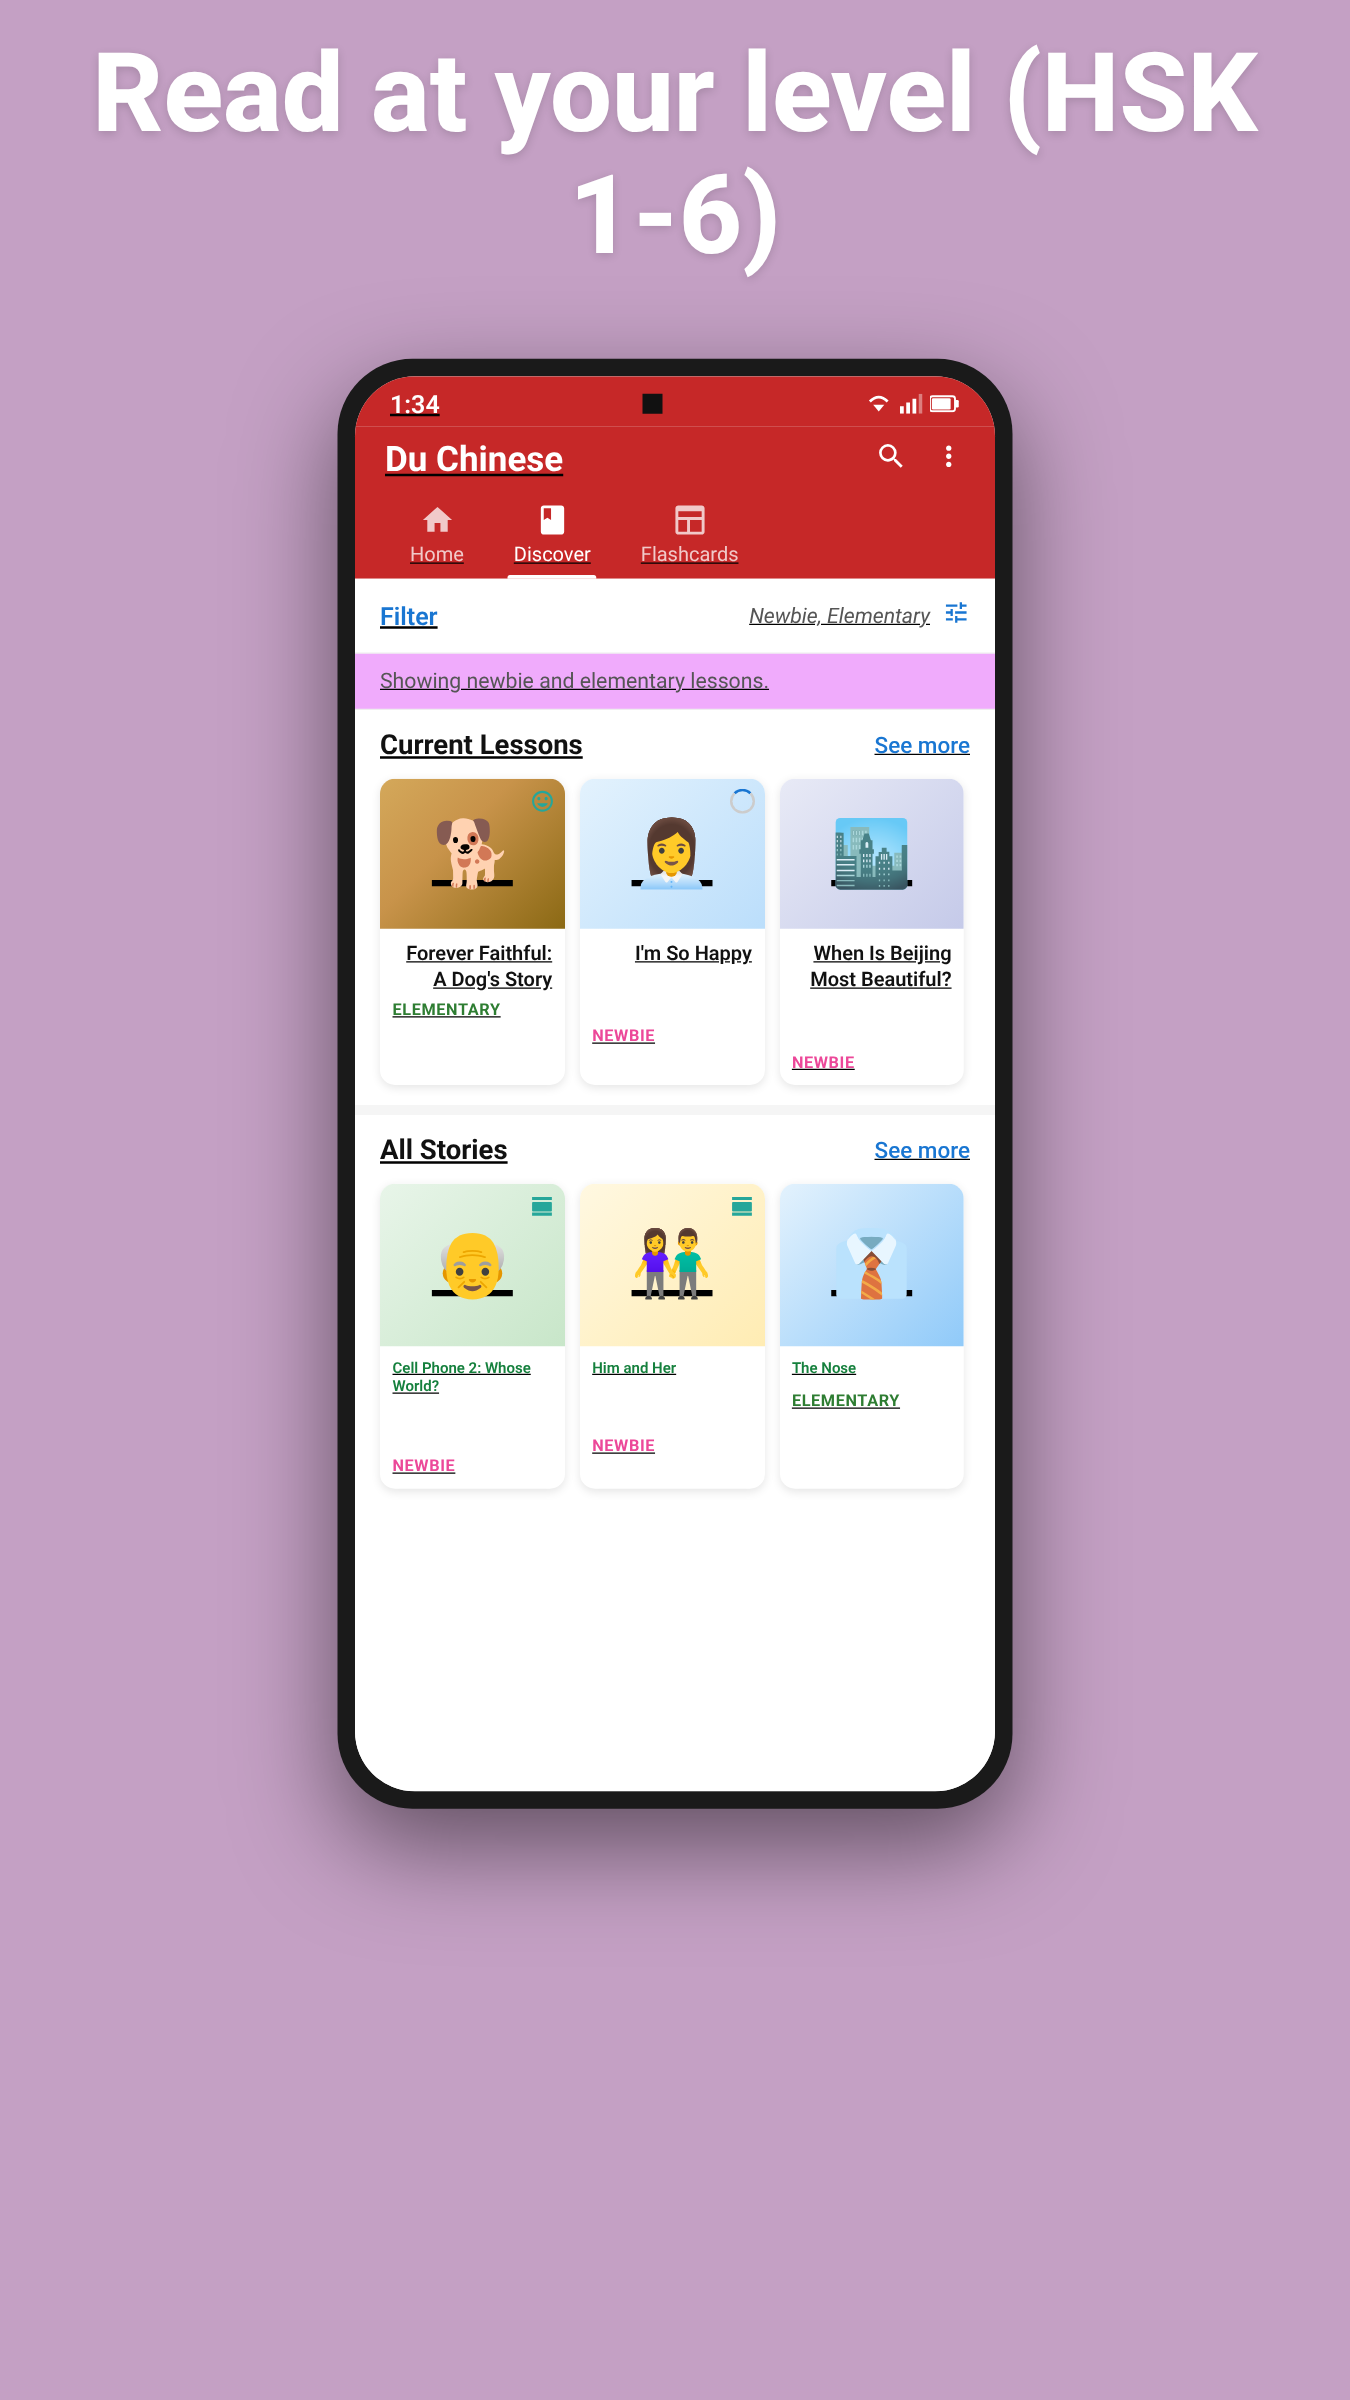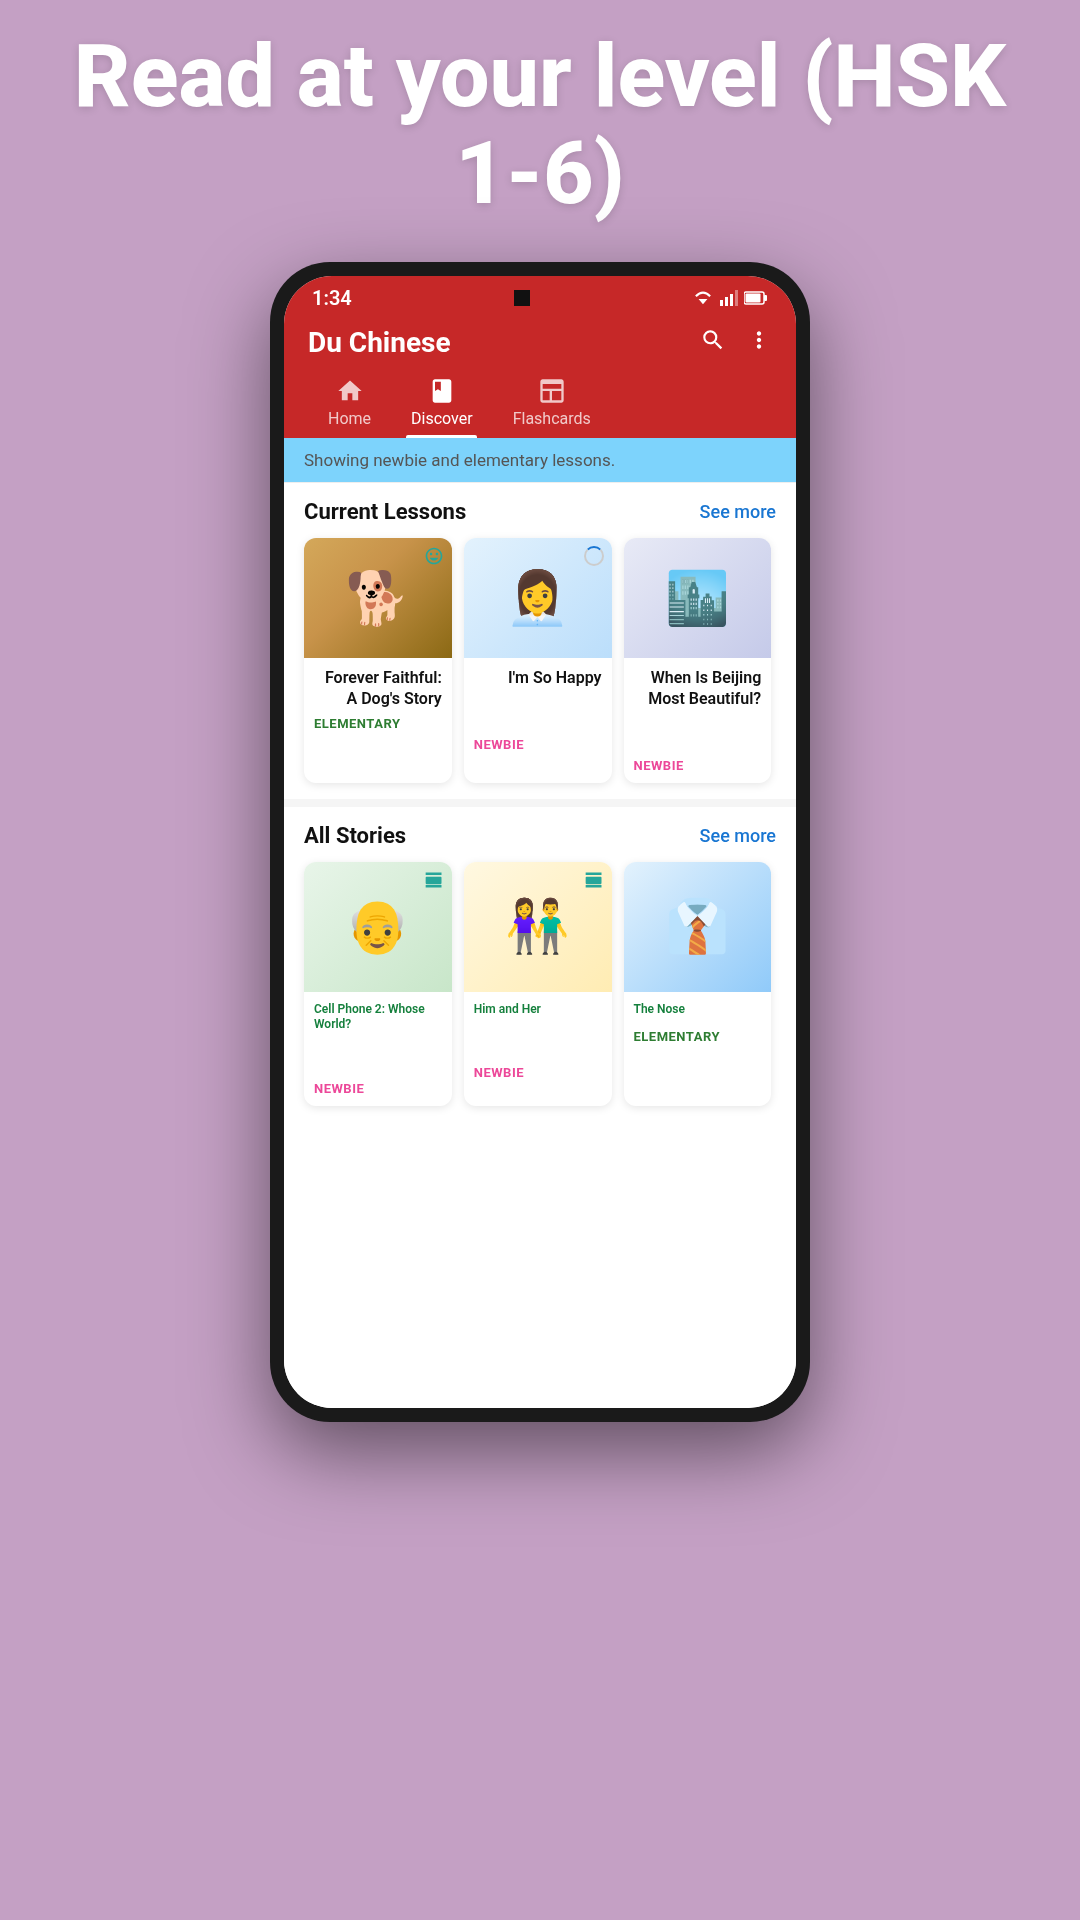--- a/index.html
+++ b/index.html
@@ -30,25 +30,26 @@
       color: white;
       font-size: 88px;
       font-weight: 800;
       line-height: 1.1;
       text-shadow: 0 2px 8px rgba(0,0,0,0.15);
       padding: 0 60px;
     }
 
     .phone-wrapper {
       position: absolute;
-      top: 262px;
+      top: 287px;
       left: 50%;
       transform: translateX(-50%);
       width: 540px;
       height: 1071px;
+      text-decoration: underline;
     }
 
     
     .phone-shell {
       width: 540px;
       height: 1160px;
       background: #1a1a1a;
       border-radius: 60px;
       padding: 14px;
       box-shadow: 0 30px 80px rgba(0,0,0,0.5);
@@ -200,21 +201,21 @@
     }
 
     .filter-icon {
       color: #1976d2;
       font-size: 20px;
     }
 
     
     .info-banner {
       padding: 12px 20px;
-      background: #7dd3fc;
+      background: #f0abfc;
       border-bottom: 1px solid #eee;
     }
 
     .info-text {
       color: #555;
       font-size: 17px;
     }
 
     
     .section {
@@ -457,20 +458,31 @@
             <svg viewBox="0 0 24 24">
               <path d="M20 2H4c-1.1 0-2 .9-2 2v16c0 1.1.9 2 2 2h16c1.1 0 2-.9 2-2V4c0-1.1-.9-2-2-2zM4 6h16v4H4V6zm0 6h6v8H4v-8zm8 8v-8h8v8h-8z" fill="currentColor"></path>
             </svg>
             <span>Flashcards</span>
           </div>
         </div>
       </div>
 
       <div class="content">
 
+        <div class="filter-bar">
+          <span class="filter-label">Filter</span>
+          <div class="filter-right">
+            <span class="filter-value">Newbie, Elementary</span>
+            <span class="filter-icon">
+              <svg width="22" height="22" viewBox="0 0 24 24" fill="#1976d2">
+                <path d="M3 17v2h6v-2H3zM3 5v2h10V5H3zm10 16v-2h8v-2h-8v-2h-2v6h2zM7 9v2H3v2h4v2h2V9H7zm14 4v-2H11v2h10zm-6-4h2V7h4V5h-4V3h-2v6z"></path>
+              </svg>
+            </span>
+          </div>
+        </div>
 
         <div class="info-banner">
           <span class="info-text">Showing newbie and elementary lessons.</span>
         </div>
 
         <div class="section">
           <div class="section-header">
             <span class="section-title">Current Lessons</span>
             <span class="see-more-btn">See more</span>
           </div>

